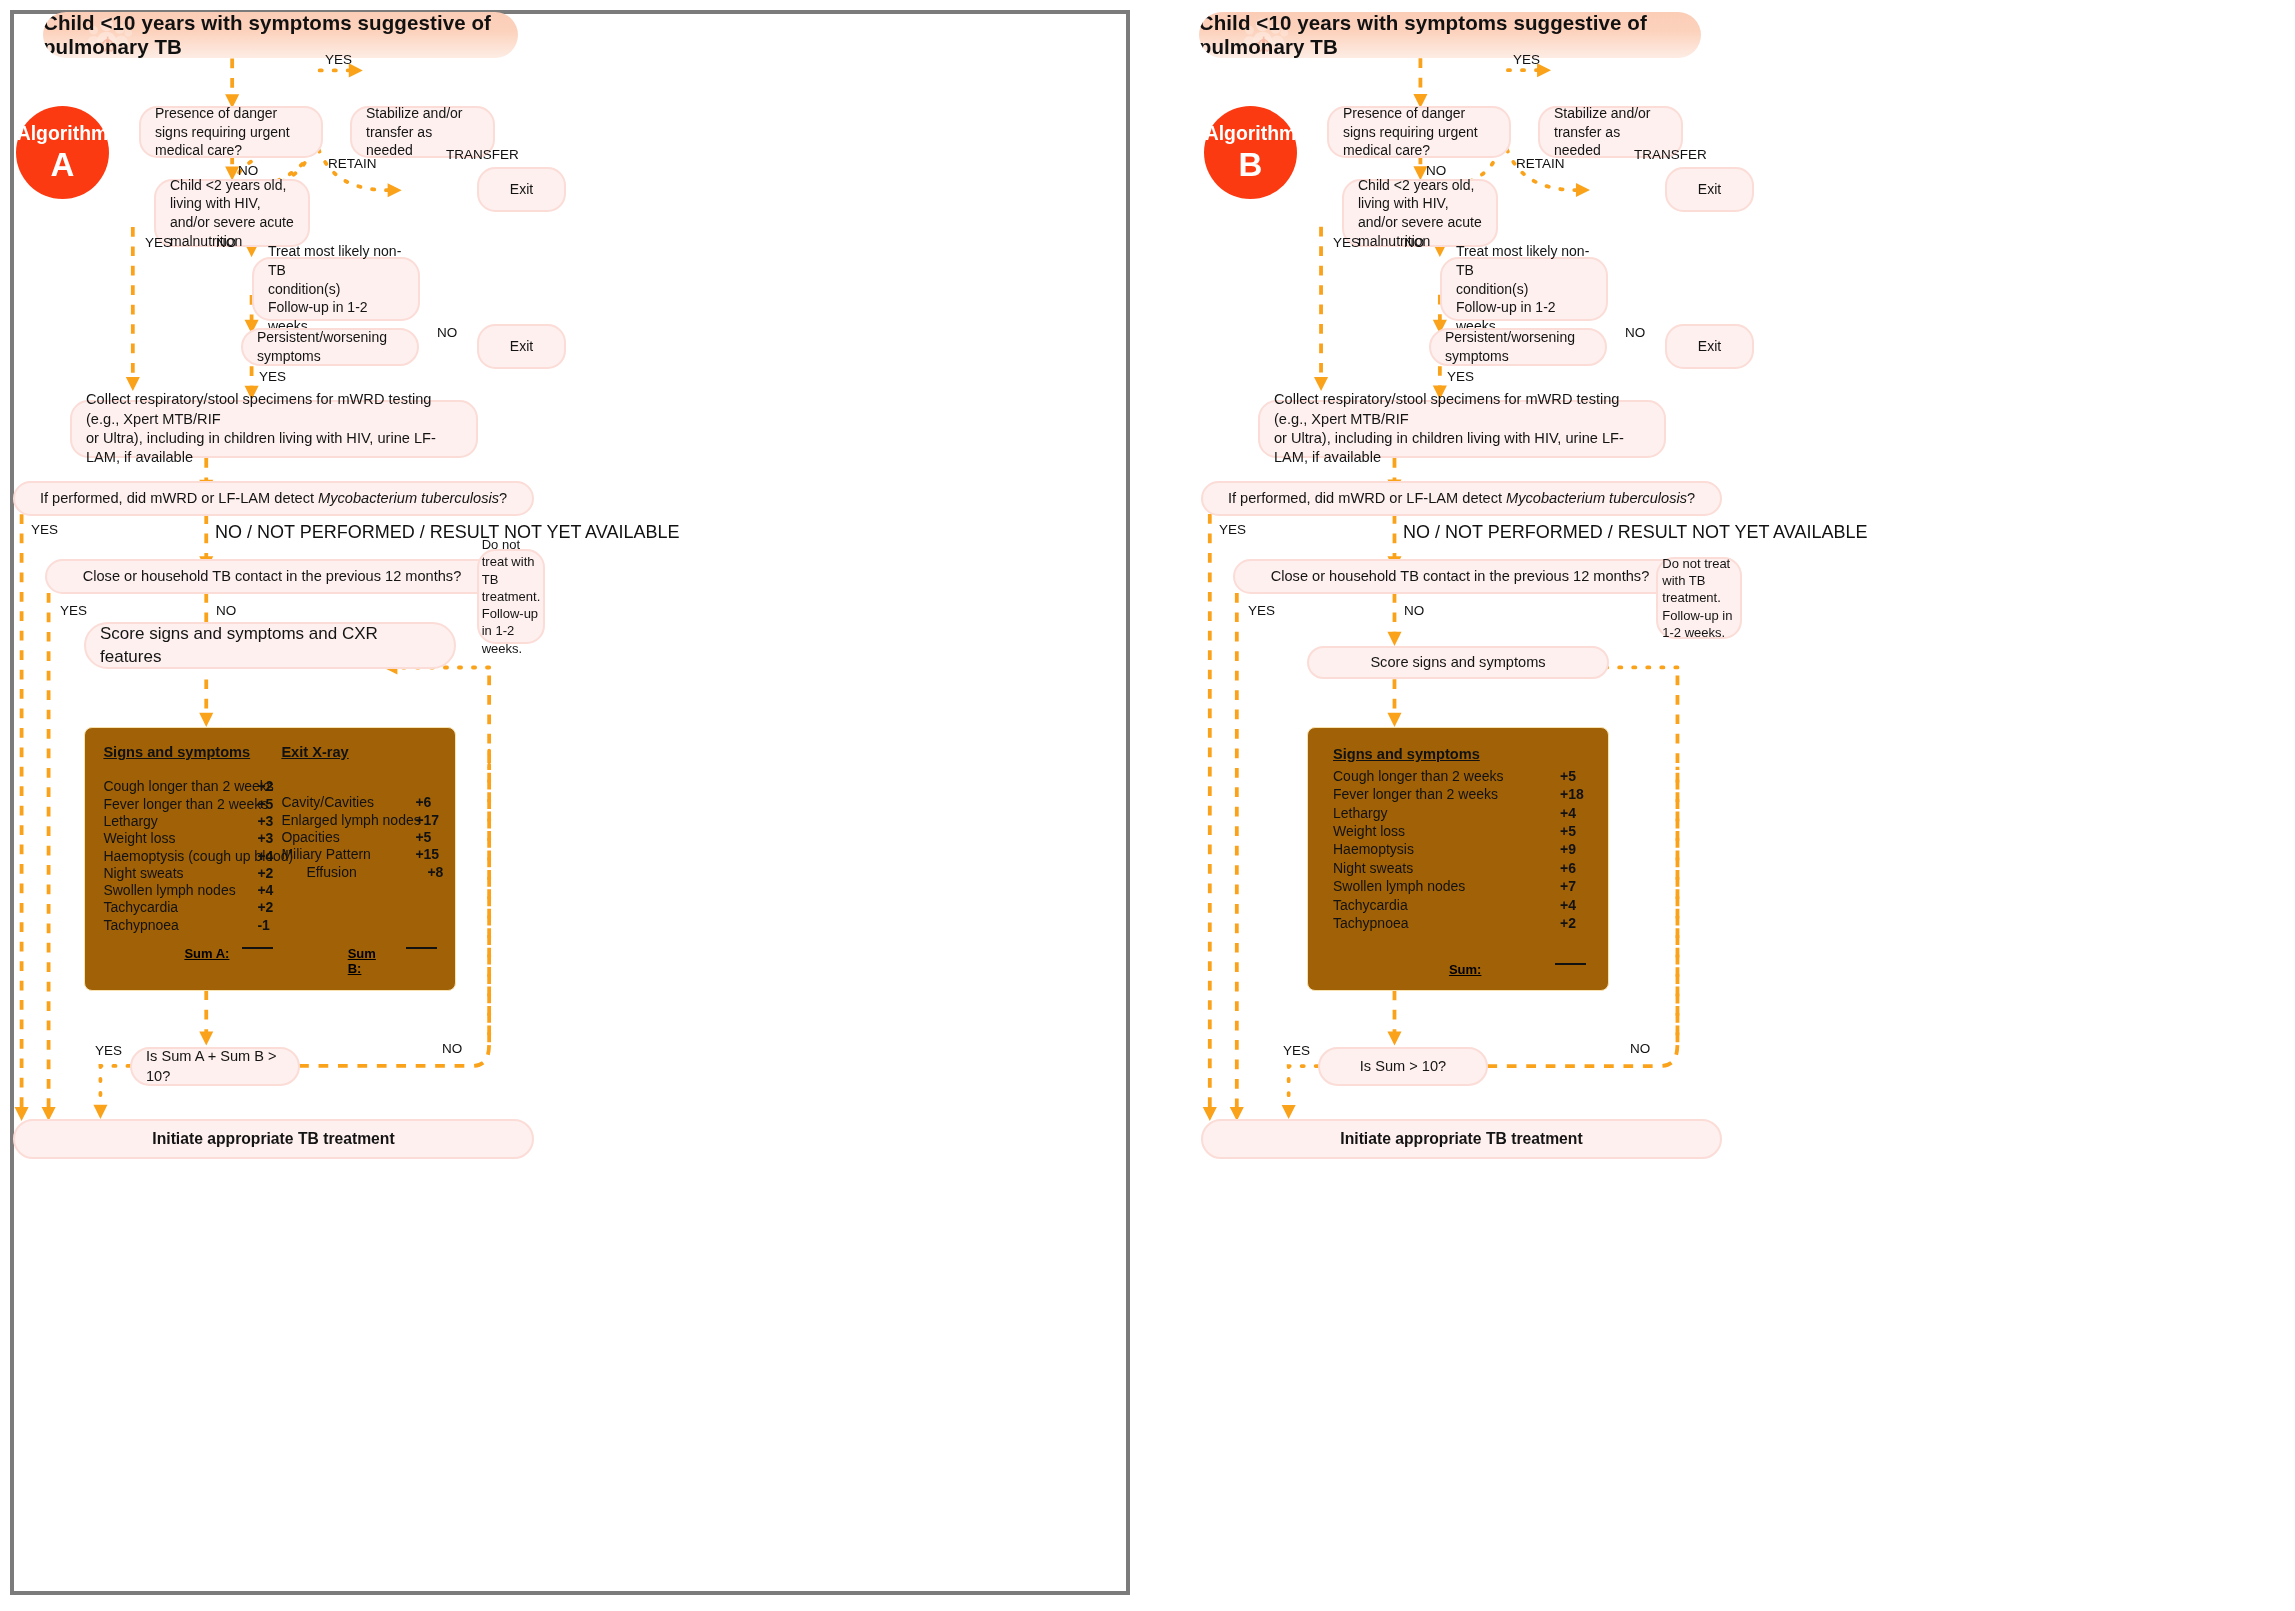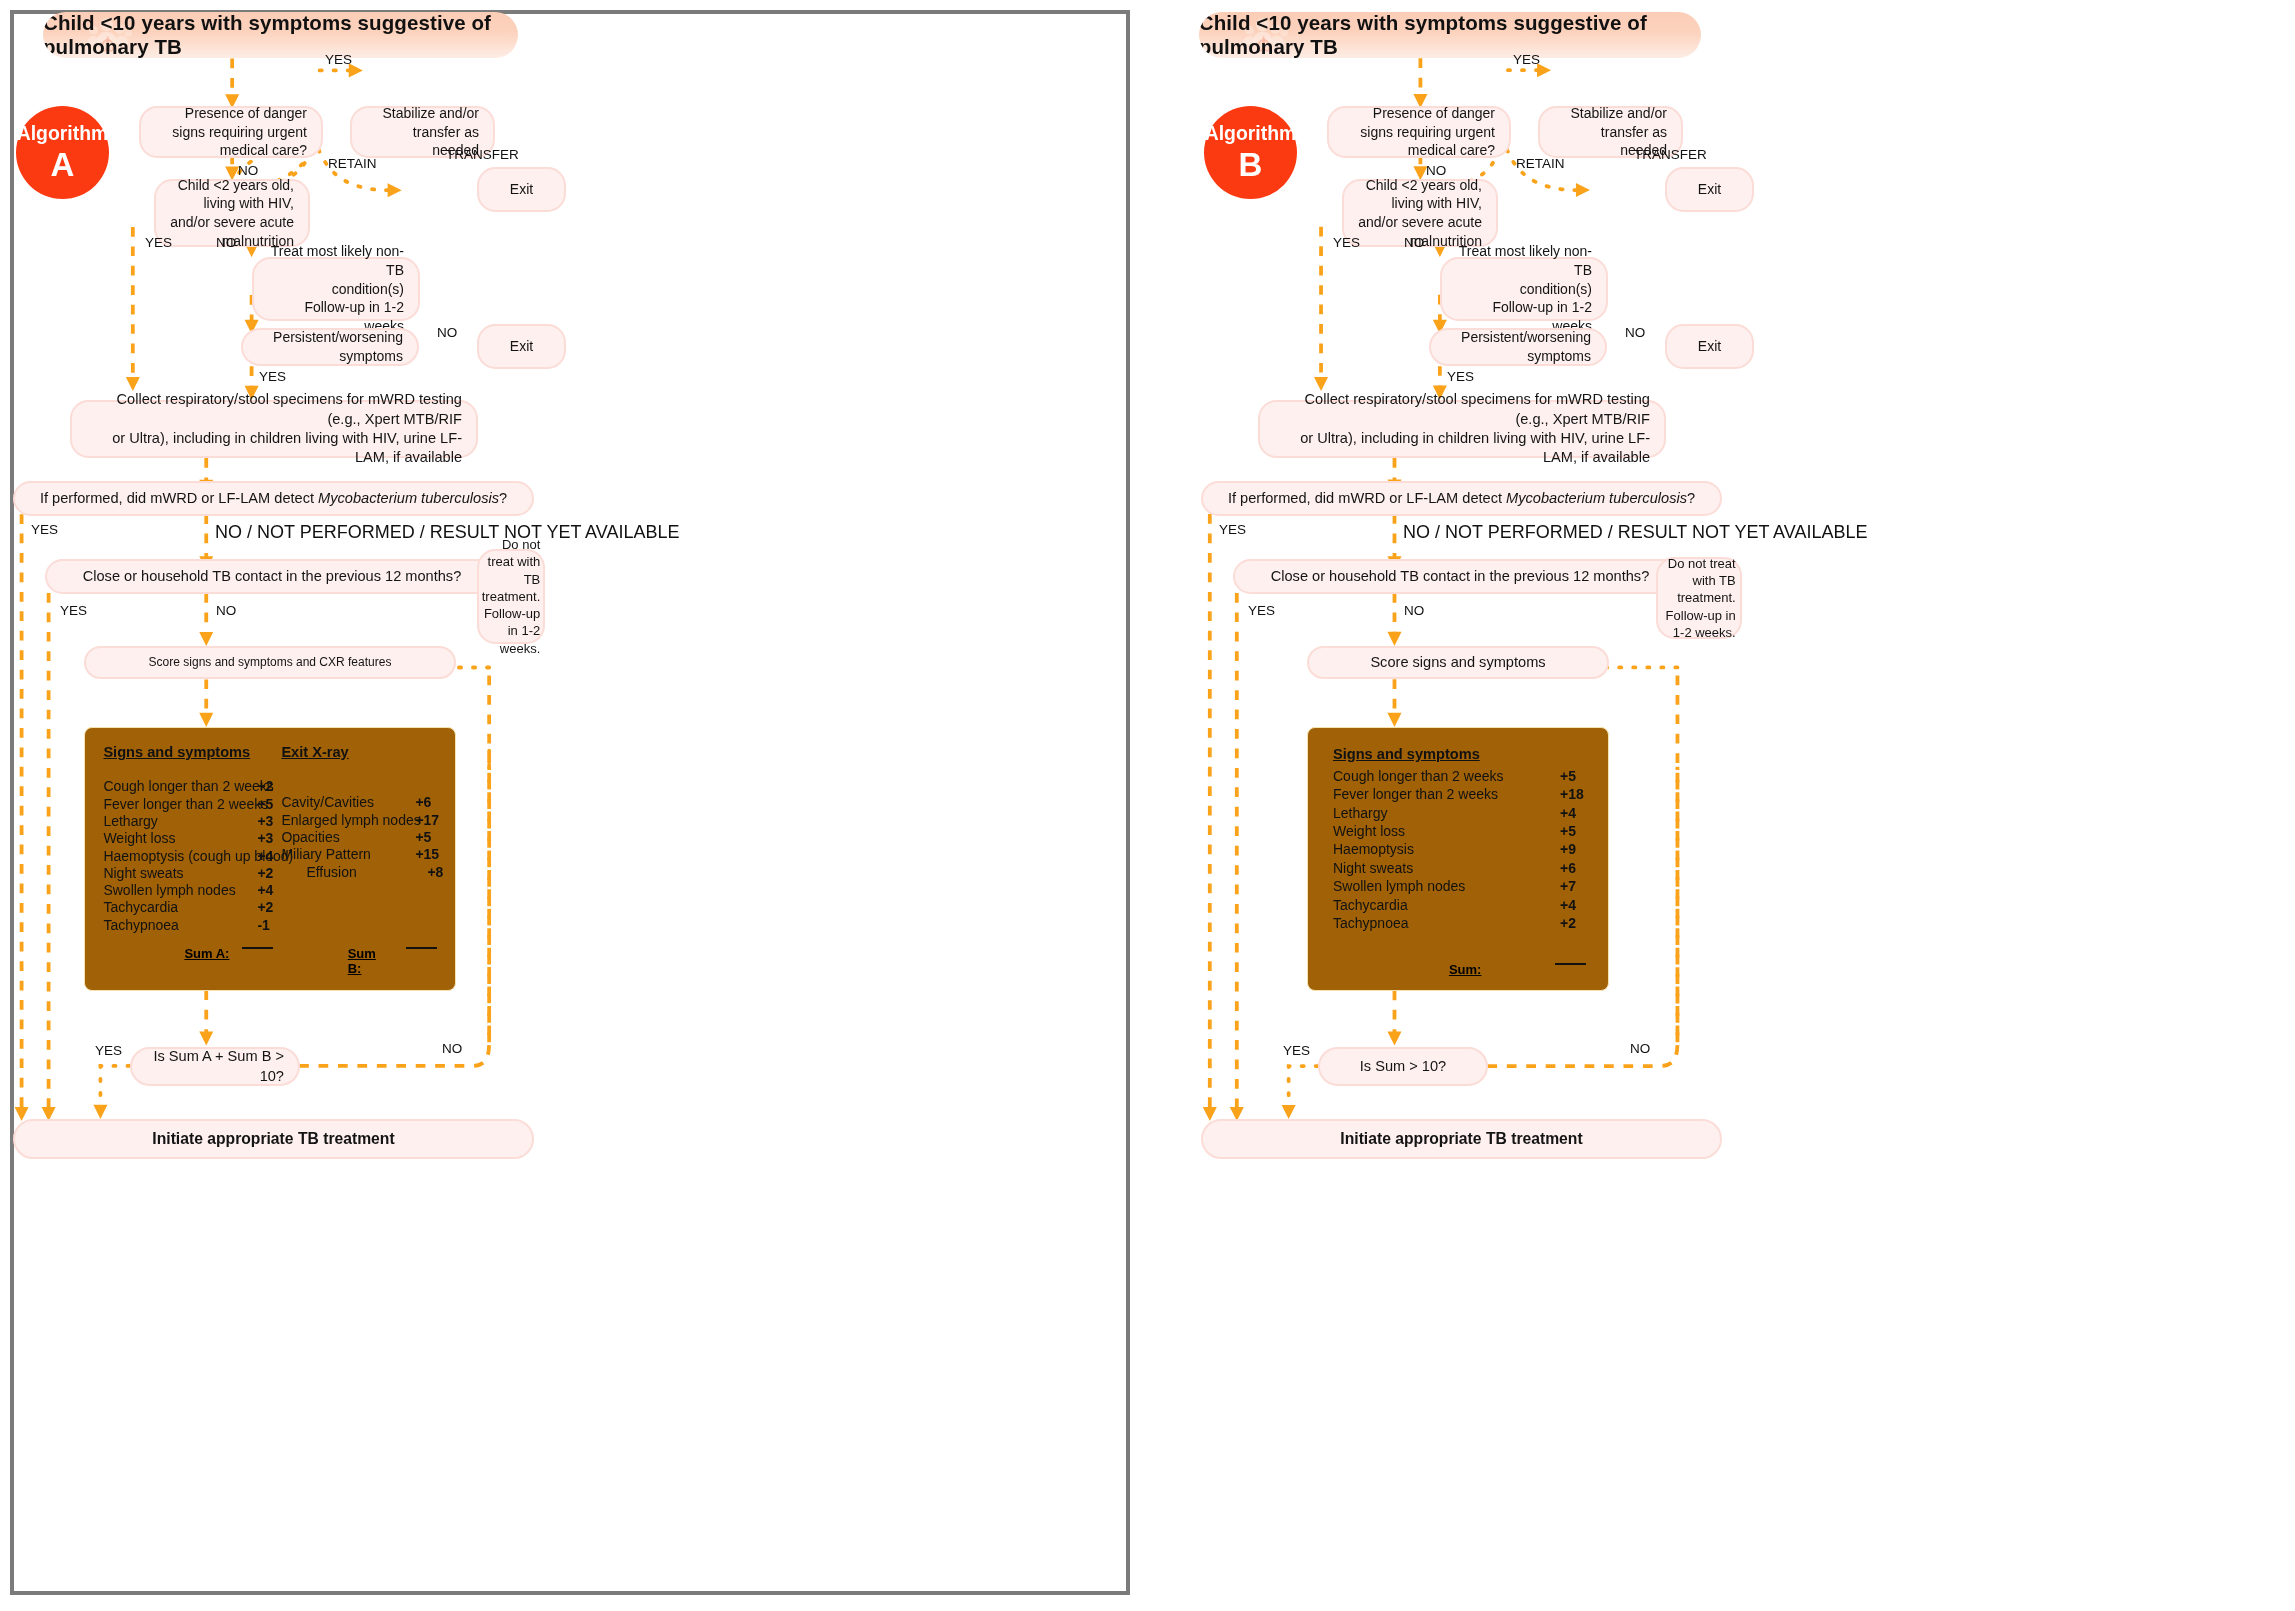--- a/index.html
+++ b/index.html
@@ -8,21 +8,21 @@
 
   
   .panel{position:absolute;top:0;}
   #panel-a{left:0;width:1150px;height:1612px;}
   #panel-b{left:1188px;width:1108px;height:1612px;}
   .panel-frame{position:absolute;left:9.7px;top:9.7px;width:1120px;height:1585px;
                border:4.9px solid #7b7b7b;box-sizing:border-box;background:transparent;}
 
   
   .node{position:absolute;box-sizing:border-box;display:flex;align-items:center;
-        justify-content:center;text-align:right;color:#141414;}
+        justify-content:center;text-align:left;color:#141414;}
   .pill{background:#fdf0ee;border:2.2px solid #fbdcd7;border-radius:38px;
         box-shadow:0 0 0 0 transparent;}
   .rbox{background:#fdf0ee;border:2.2px solid #fbdcd7;border-radius:18.4px;}
   .node .txt{line-height:1.33;padding:0 14px;}
 
   
   .banner{position:absolute;border-radius:32px;
     background:linear-gradient(180deg,#fbcdb7 0%,#fcd2bd 42%,#fde3d6 78%,#fdece4 100%);
     display:flex;align-items:center;justify-content:center;overflow:hidden;}
   .banner .btitle{font-weight:bold;font-size:20.5px;color:#111;letter-spacing:0.1px;z-index:2;}
@@ -194,21 +194,21 @@
     <div class="node pill" style="left:13px;top:481px;width:521px;height:35px;font-size:14.6px;">
       <div class="txt">
         <span>If performed, did mWRD or LF-LAM detect </span><i>Mycobacterium tuberculosis</i><span>?</span>
       </div>
     </div>
 
     <div class="node pill" style="left:45px;top:559px;width:454px;height:35px;font-size:14.6px;">
       <div class="txt">Close or household TB contact in the previous 12 months?</div>
     </div>
 
-    <div class="node pill" style="left:84px;top:646px;width:372px;height:33px;font-size:12px;">
+    <div class="node pill" style="left:84px;top:622px;width:372px;height:47px;font-size:17px;">
       <div class="txt">Score signs and symptoms and CXR features</div>
     </div>
 
     <div class="node rbox" style="left:477px;top:549px;width:68px;height:95px;font-size:13px;">
       <div class="txt" style="padding:0 5.4px">Do not treat with TB treatment. Follow-up in 1-2 weeks.</div>
     </div>
 
     <div class="node pill" style="left:130px;top:1047px;width:170px;height:39px;font-size:14.6px;">
       <div class="txt">Is Sum A + Sum B &gt; 10?</div>
     </div>

